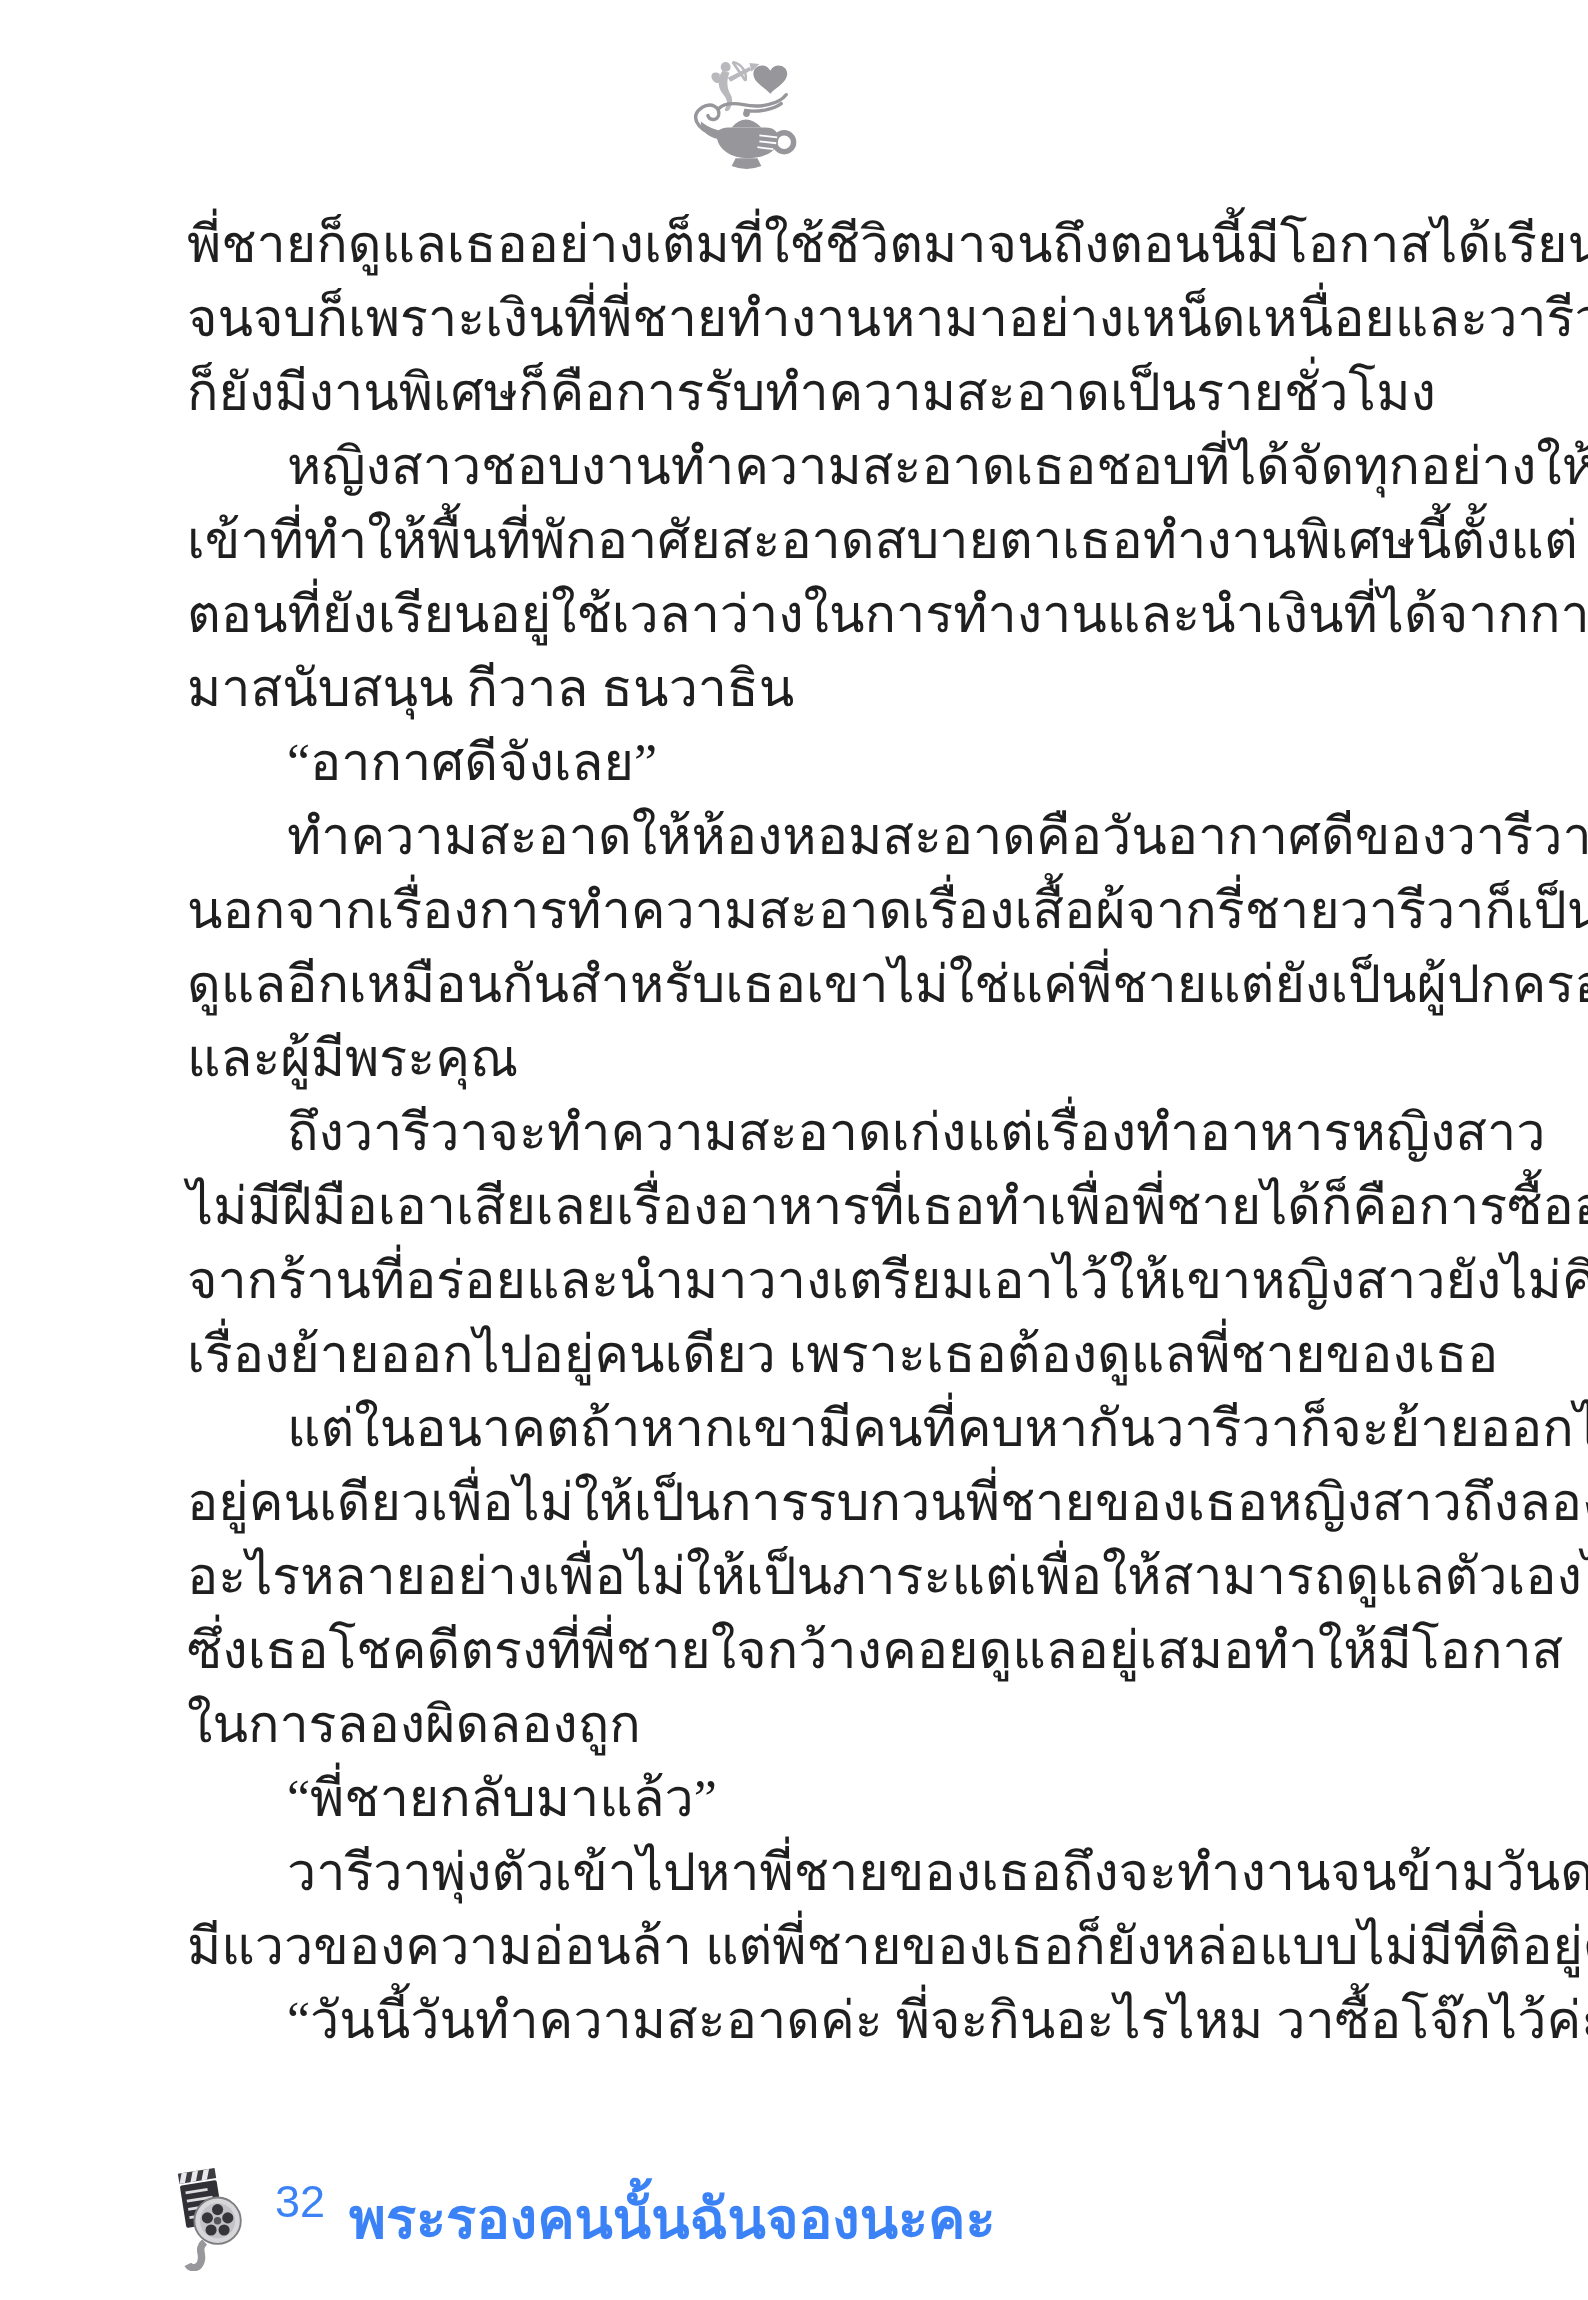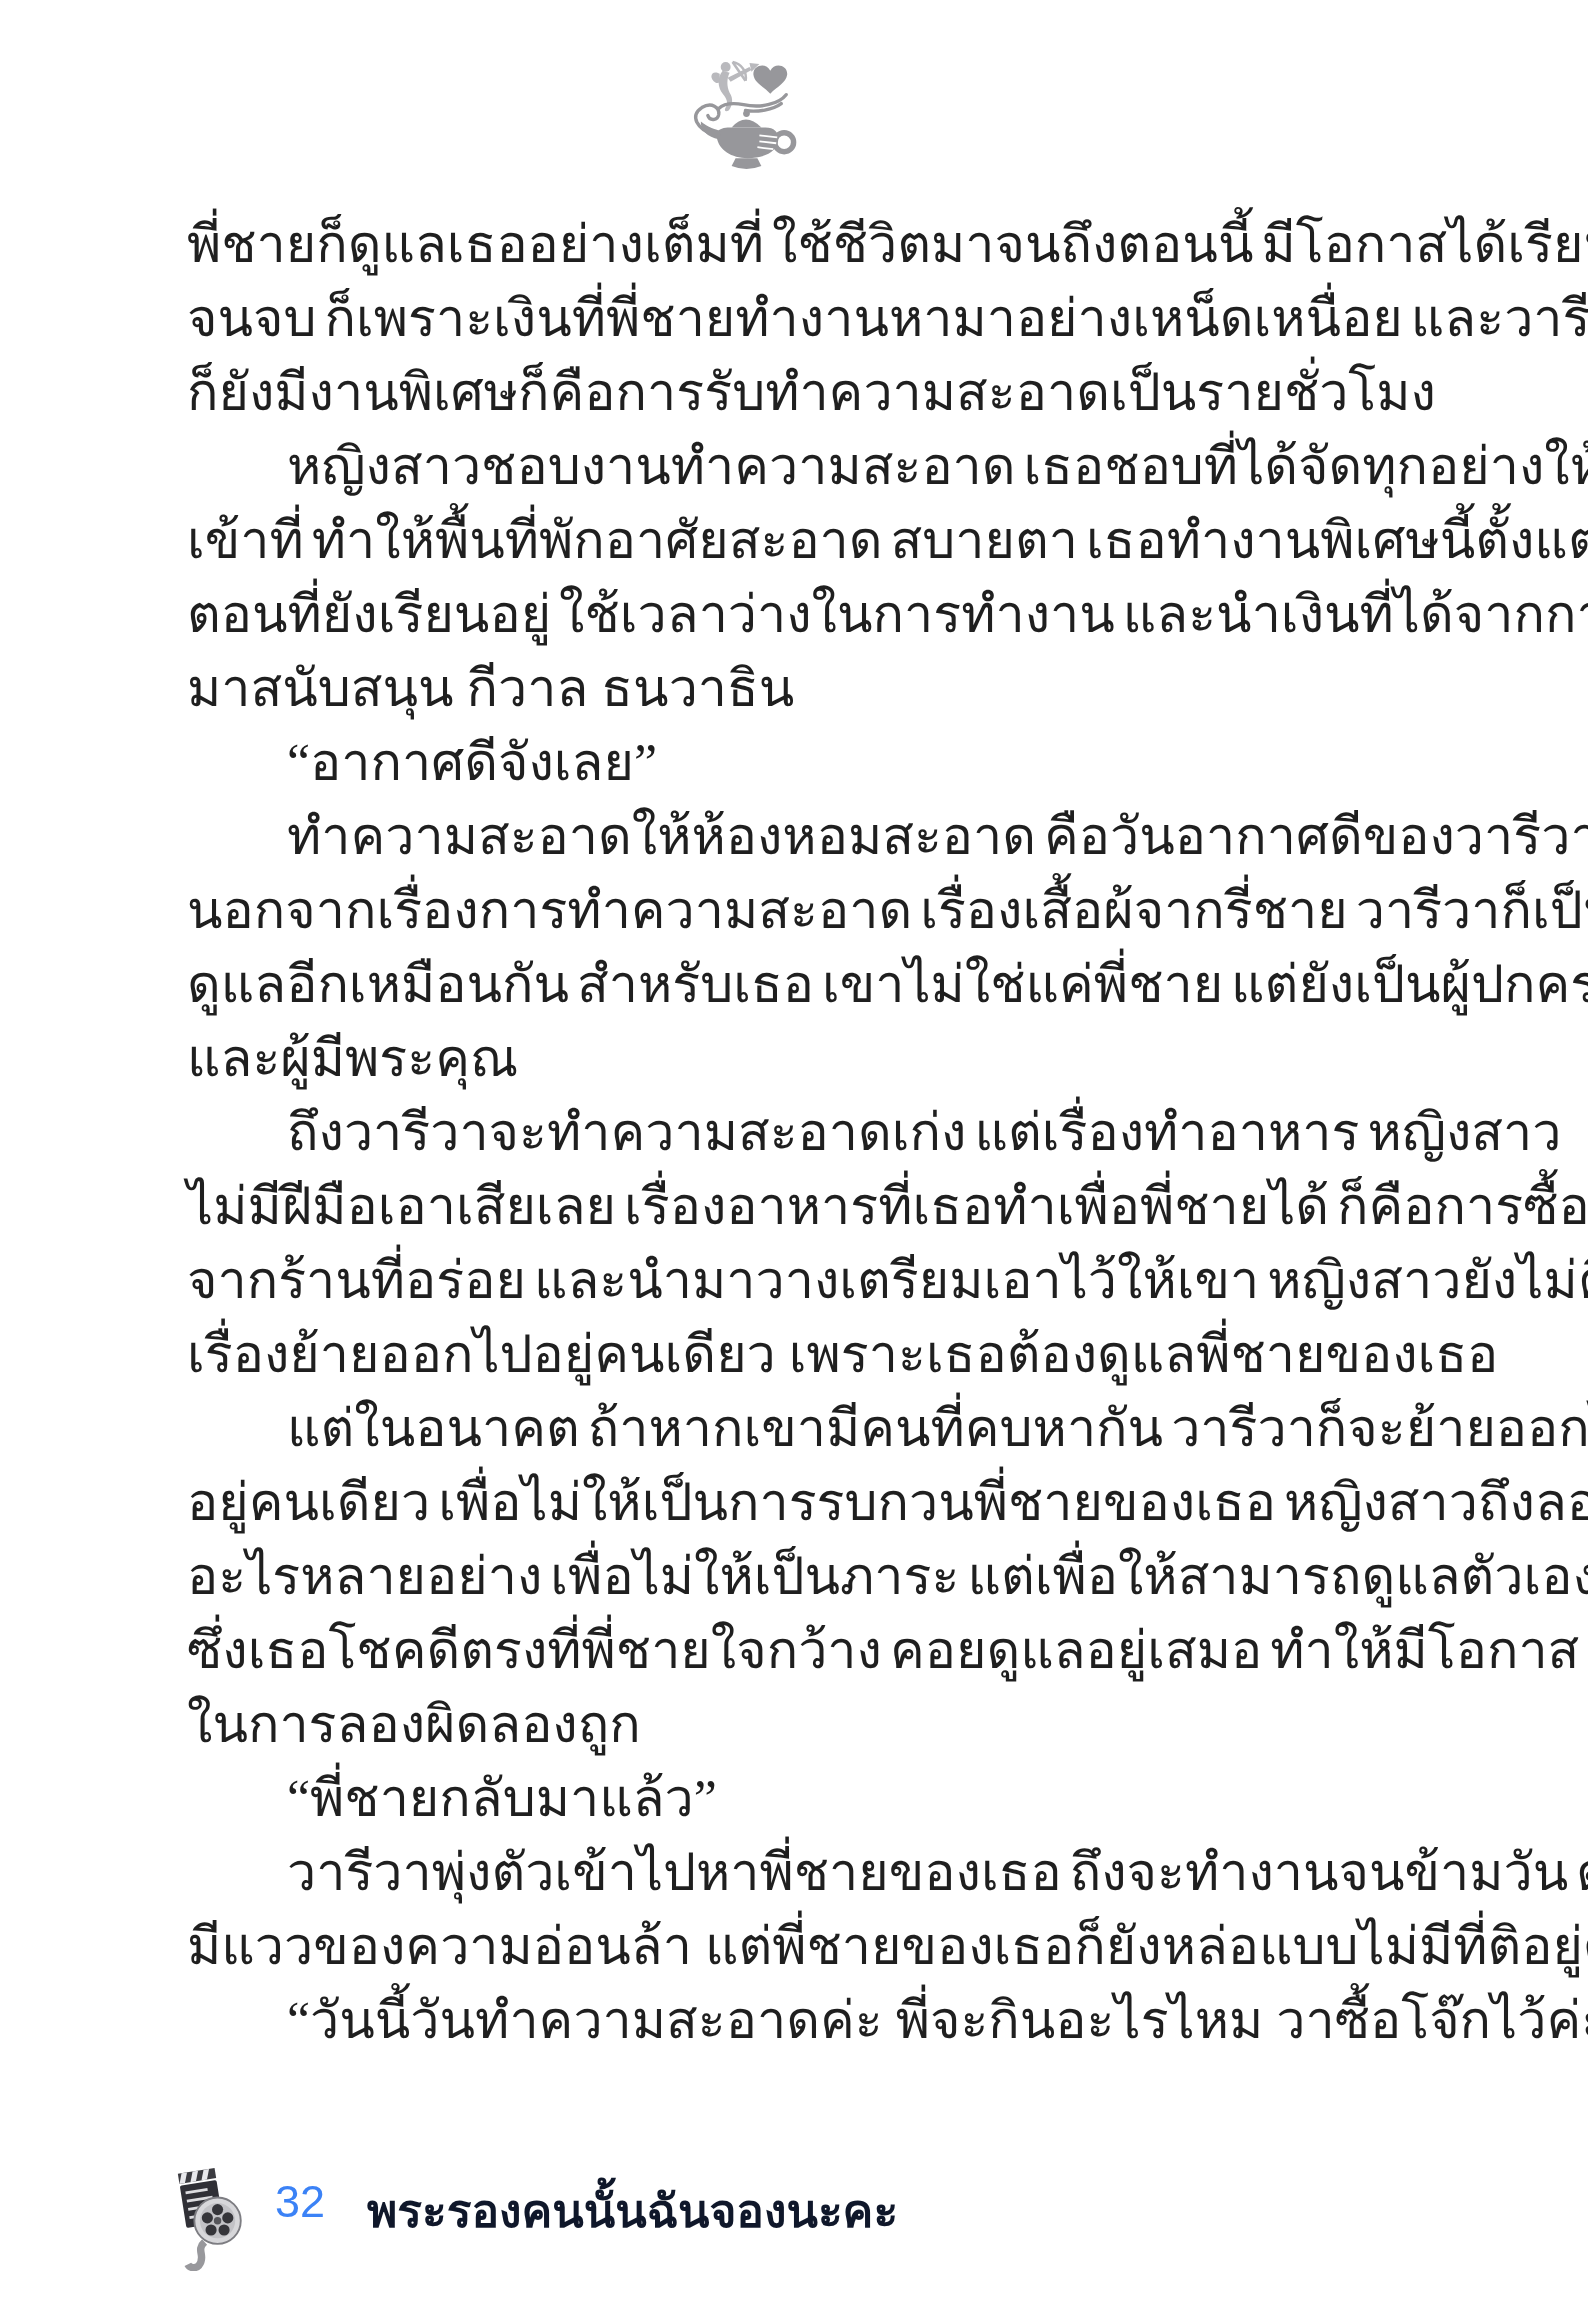--- a/index.html
+++ b/index.html
@@ -24,21 +24,20 @@
     left: 187px; top: 208px;
     width: 1130px;
     color: #1f1f1f;
     font-size: 52px;
     line-height: 74px;
   }
   .line {
     height: 74px;
     white-space: nowrap;
     text-align: left;
-    gap: 8px;
   }
   .line.fill {
     display: flex;
     justify-content: space-between;
     white-space: nowrap;
   }
   .line.fill span { display: inline-block; }
   .line.indent { padding-left: 100px; }
   .footer-icon {
     position: absolute;
@@ -48,25 +47,24 @@
   .page-number {
     position: absolute;
     left: 275px; top: 2176px;
     font-size: 45px;
     color: #3b82f6;
     font-family: "Liberation Sans", sans-serif;
   }
   .book-title {
     position: absolute;
     left: 349px; top: 2174px;
-    font-size: 46px;
+    font-size: 56px;
     font-weight: bold;
-    color: #0f172a;
+    color: #3b82f6;
     font-family: "Liberation Sans", sans-serif;
-    margin-left: 18px;
   }
 </style>
 </head>
 <body>
 
 <div class="page" style="background: rgb(255, 255, 255);">
 
   <div class="ornament">
     <svg viewBox="0 0 120 122" width="119" height="121" xmlns="http://www.w3.org/2000/svg">
 

